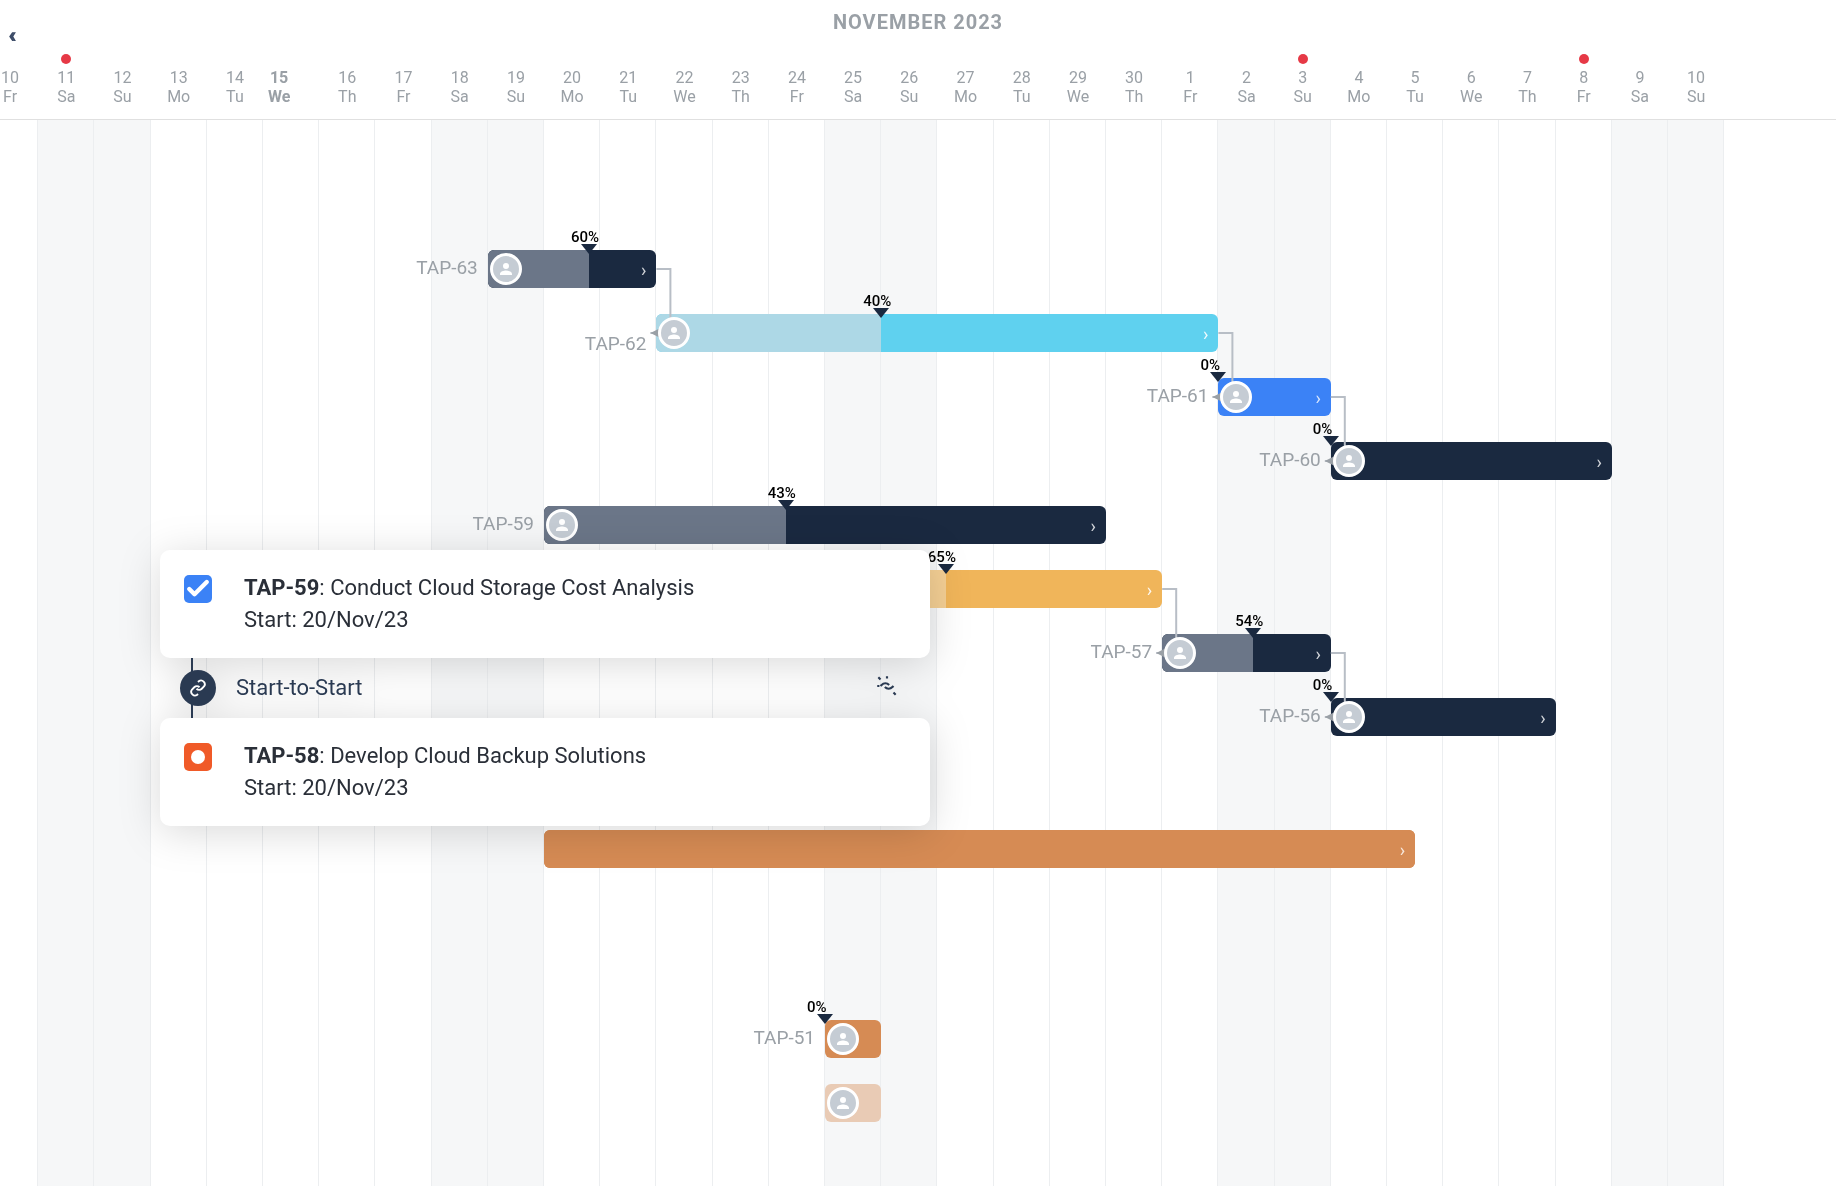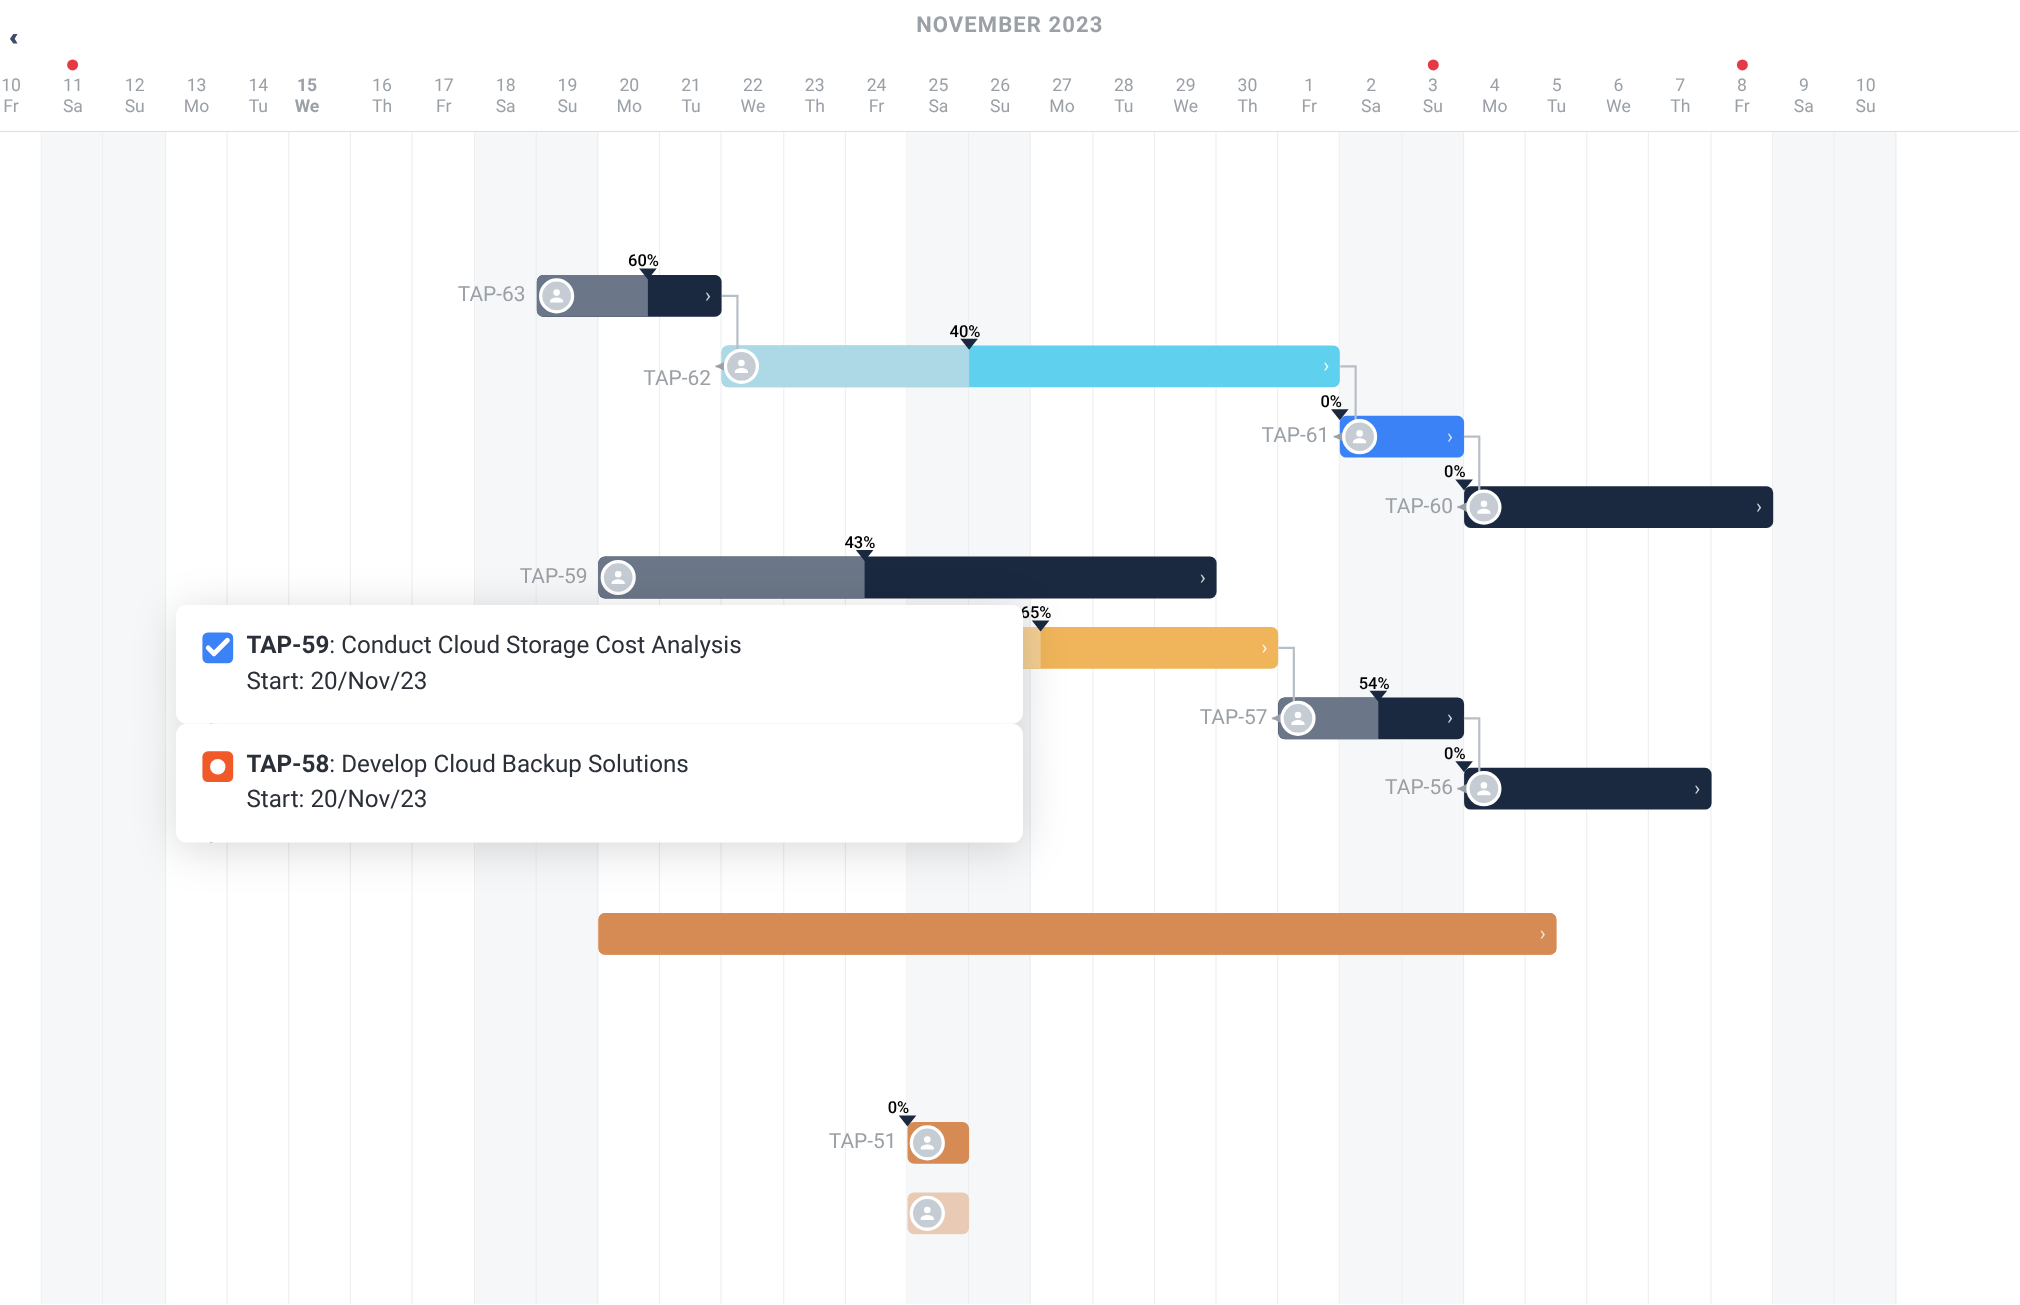--- a/index.html
+++ b/index.html
@@ -190,21 +190,21 @@
     background: transparent;
     z-index: 100;
     filter: drop-shadow(0 6px 20px rgba(0,0,0,0.15));
   }
   .popup-card {
     background: #fff;
     border-radius: 10px;
     padding: 22px 24px;
     display: flex;
     align-items: flex-start;
-    gap: 12px;
+    gap: 32px;
   }
   .popup-icon {
     width: 28px;
     height: 28px;
     border-radius: 5px;
     display: flex;
     align-items: center;
     justify-content: center;
     flex: none;
     margin-top: 3px;
@@ -604,20 +604,36 @@
       <div class="popup-icon blue">
         <svg viewBox="0 0 16 16">
             <path d="M3 8l3 3 7-7" stroke="#fff" stroke-width="2.5" fill="none" stroke-linecap="round" stroke-linejoin="round"></path>
           </svg>
       </div>
       <div class="popup-text">
         <span class="key">TAP-59</span><span>: Conduct Cloud Storage Cost Analysis</span><br>
         <span>Start: 20/Nov/23</span>
       </div>
     </div>
+    <div class="popup-mid">
+      <div class="link-badge">
+        <svg viewBox="0 0 24 24">
+            <path d="M10 13a5 5 0 0 0 7 0l3-3a5 5 0 0 0-7-7l-1 1"></path>
+            <path d="M14 11a5 5 0 0 0-7 0l-3 3a5 5 0 0 0 7 7l1-1"></path>
+          </svg>
+      </div>
+      <div class="dep-label">Start-to-Start</div>
+      <div class="unlink-icon">
+        <svg width="26" height="26" viewBox="0 0 24 24" fill="none" stroke="currentColor" stroke-width="2">
+            <path d="M10 13a5 5 0 0 0 7 0l1-1"></path>
+            <path d="M14 11a5 5 0 0 0-7 0l-1 1"></path>
+            <path d="M4 4l2 2M20 20l-2-2M5 12H3M12 5V3"></path>
+          </svg>
+      </div>
+    </div>
     <div class="popup-card">
       <div class="popup-icon orange">
         <svg viewBox="0 0 16 16">
             <circle cx="8" cy="8" r="4" fill="#fff"></circle>
           </svg>
       </div>
       <div class="popup-text">
         <span class="key">TAP-58</span><span>: Develop Cloud Backup Solutions</span><br>
         <span>Start: 20/Nov/23</span>
       </div>

